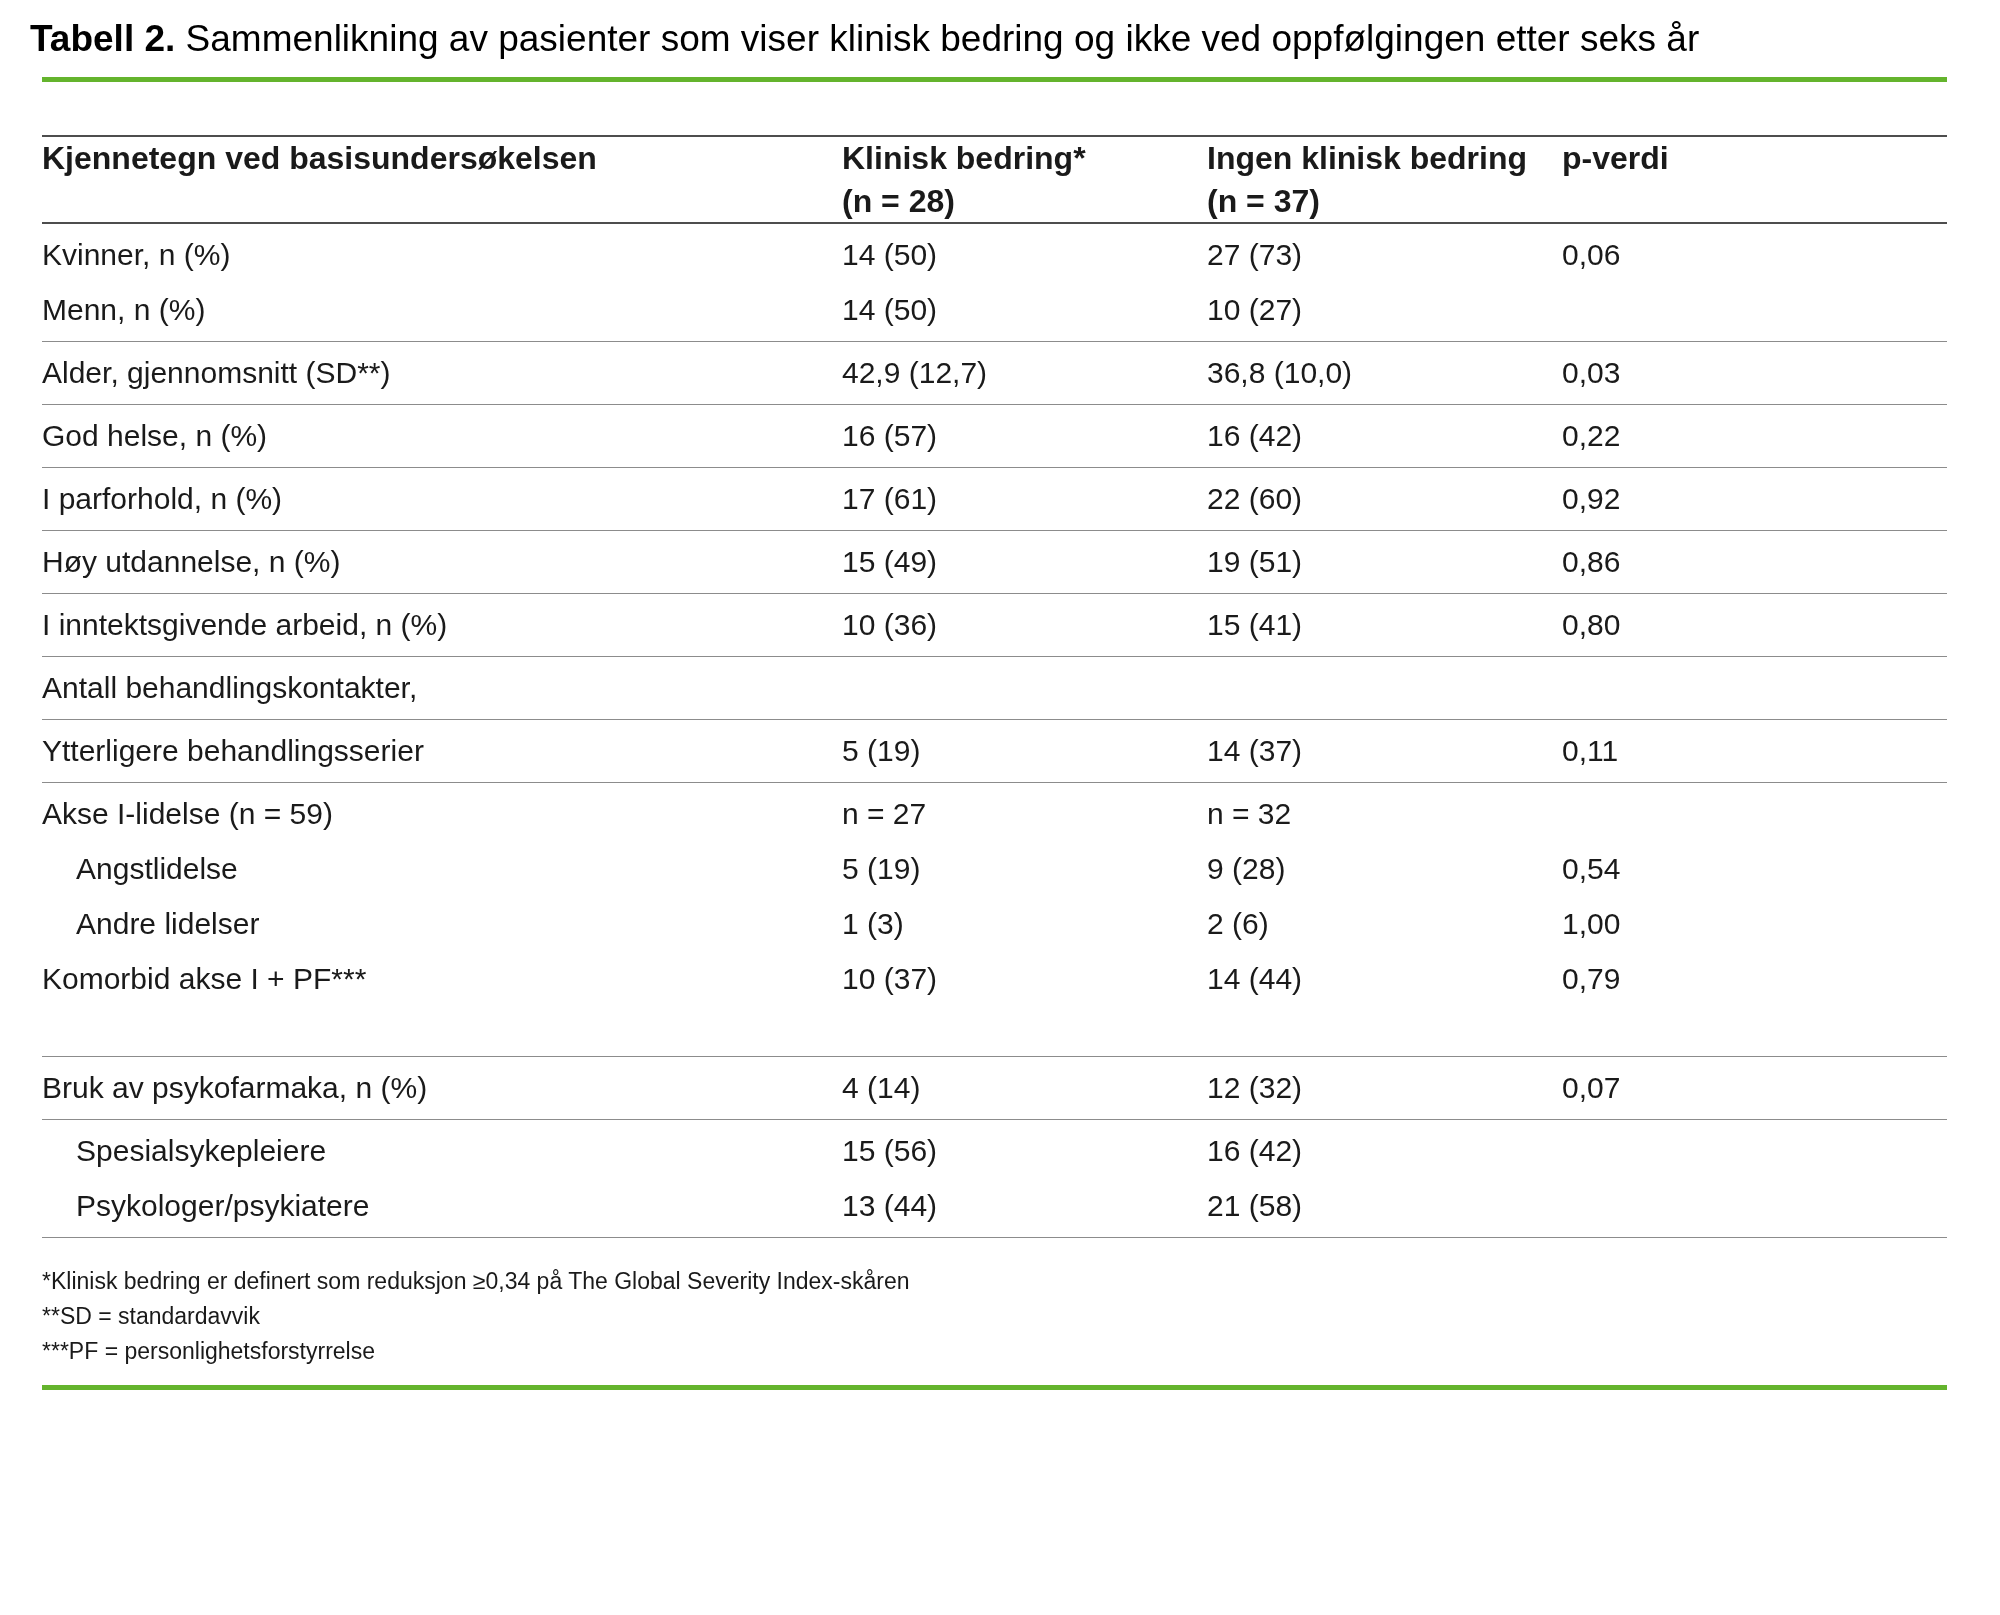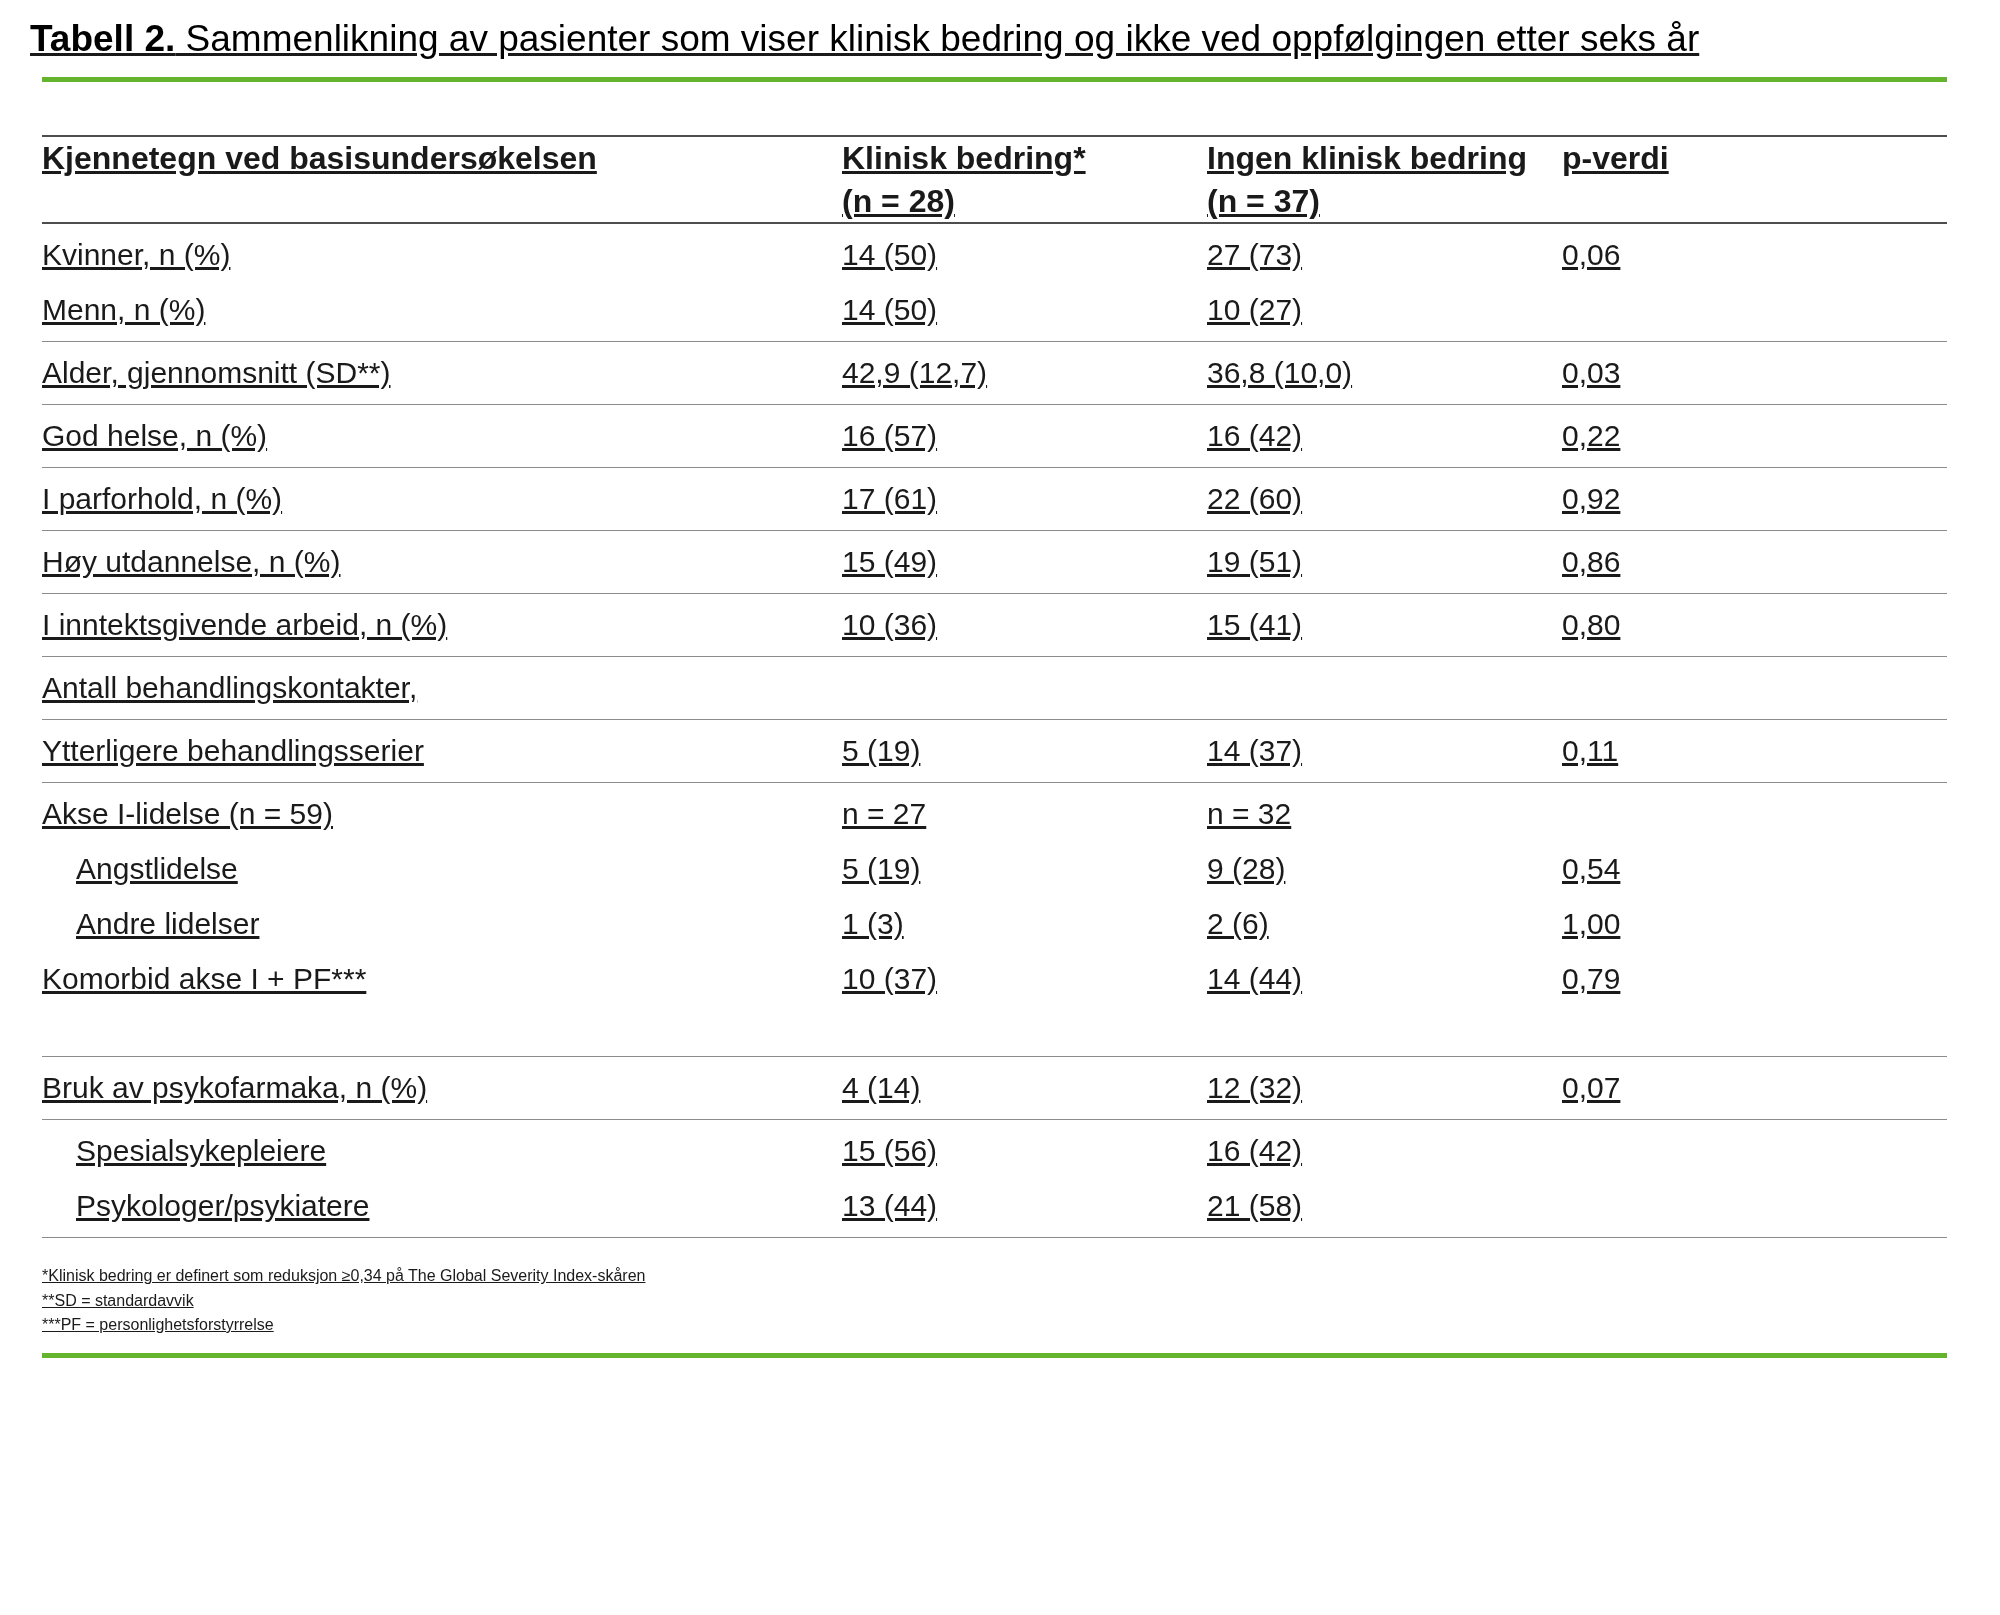--- a/index.html
+++ b/index.html
@@ -10,21 +10,20 @@
   body {
     width: 2000px;
     font-family: "Liberation Sans", sans-serif;
     color: #1a1a1a;
     -webkit-font-smoothing: antialiased;
   }
   .page {
     width: 2000px;
     box-sizing: border-box;
     padding: 14px 28px 20px 30px;
-    text-decoration: underline;
   }
   
   .caption {
     font-size: 37px;
     line-height: 1.33;
     color: #000000;
     margin: 0 0 14px 0;
     max-width: 1930px;
   }
   .caption .caption-label {
@@ -85,21 +84,21 @@
   }
   .indent {
     padding-left: 34px !important;
   }
   .tall-gap td {
     height: 30px;
   }
   
   .footnotes {
     margin: 26px 0 0 12px;
-    font-size: 16px;
+    font-size: 23px;
     line-height: 1.52;
     color: #1a1a1a;
   }
   .footnotes div {
     white-space: pre;
   }
 </style>
 </head>
 <body>
 

